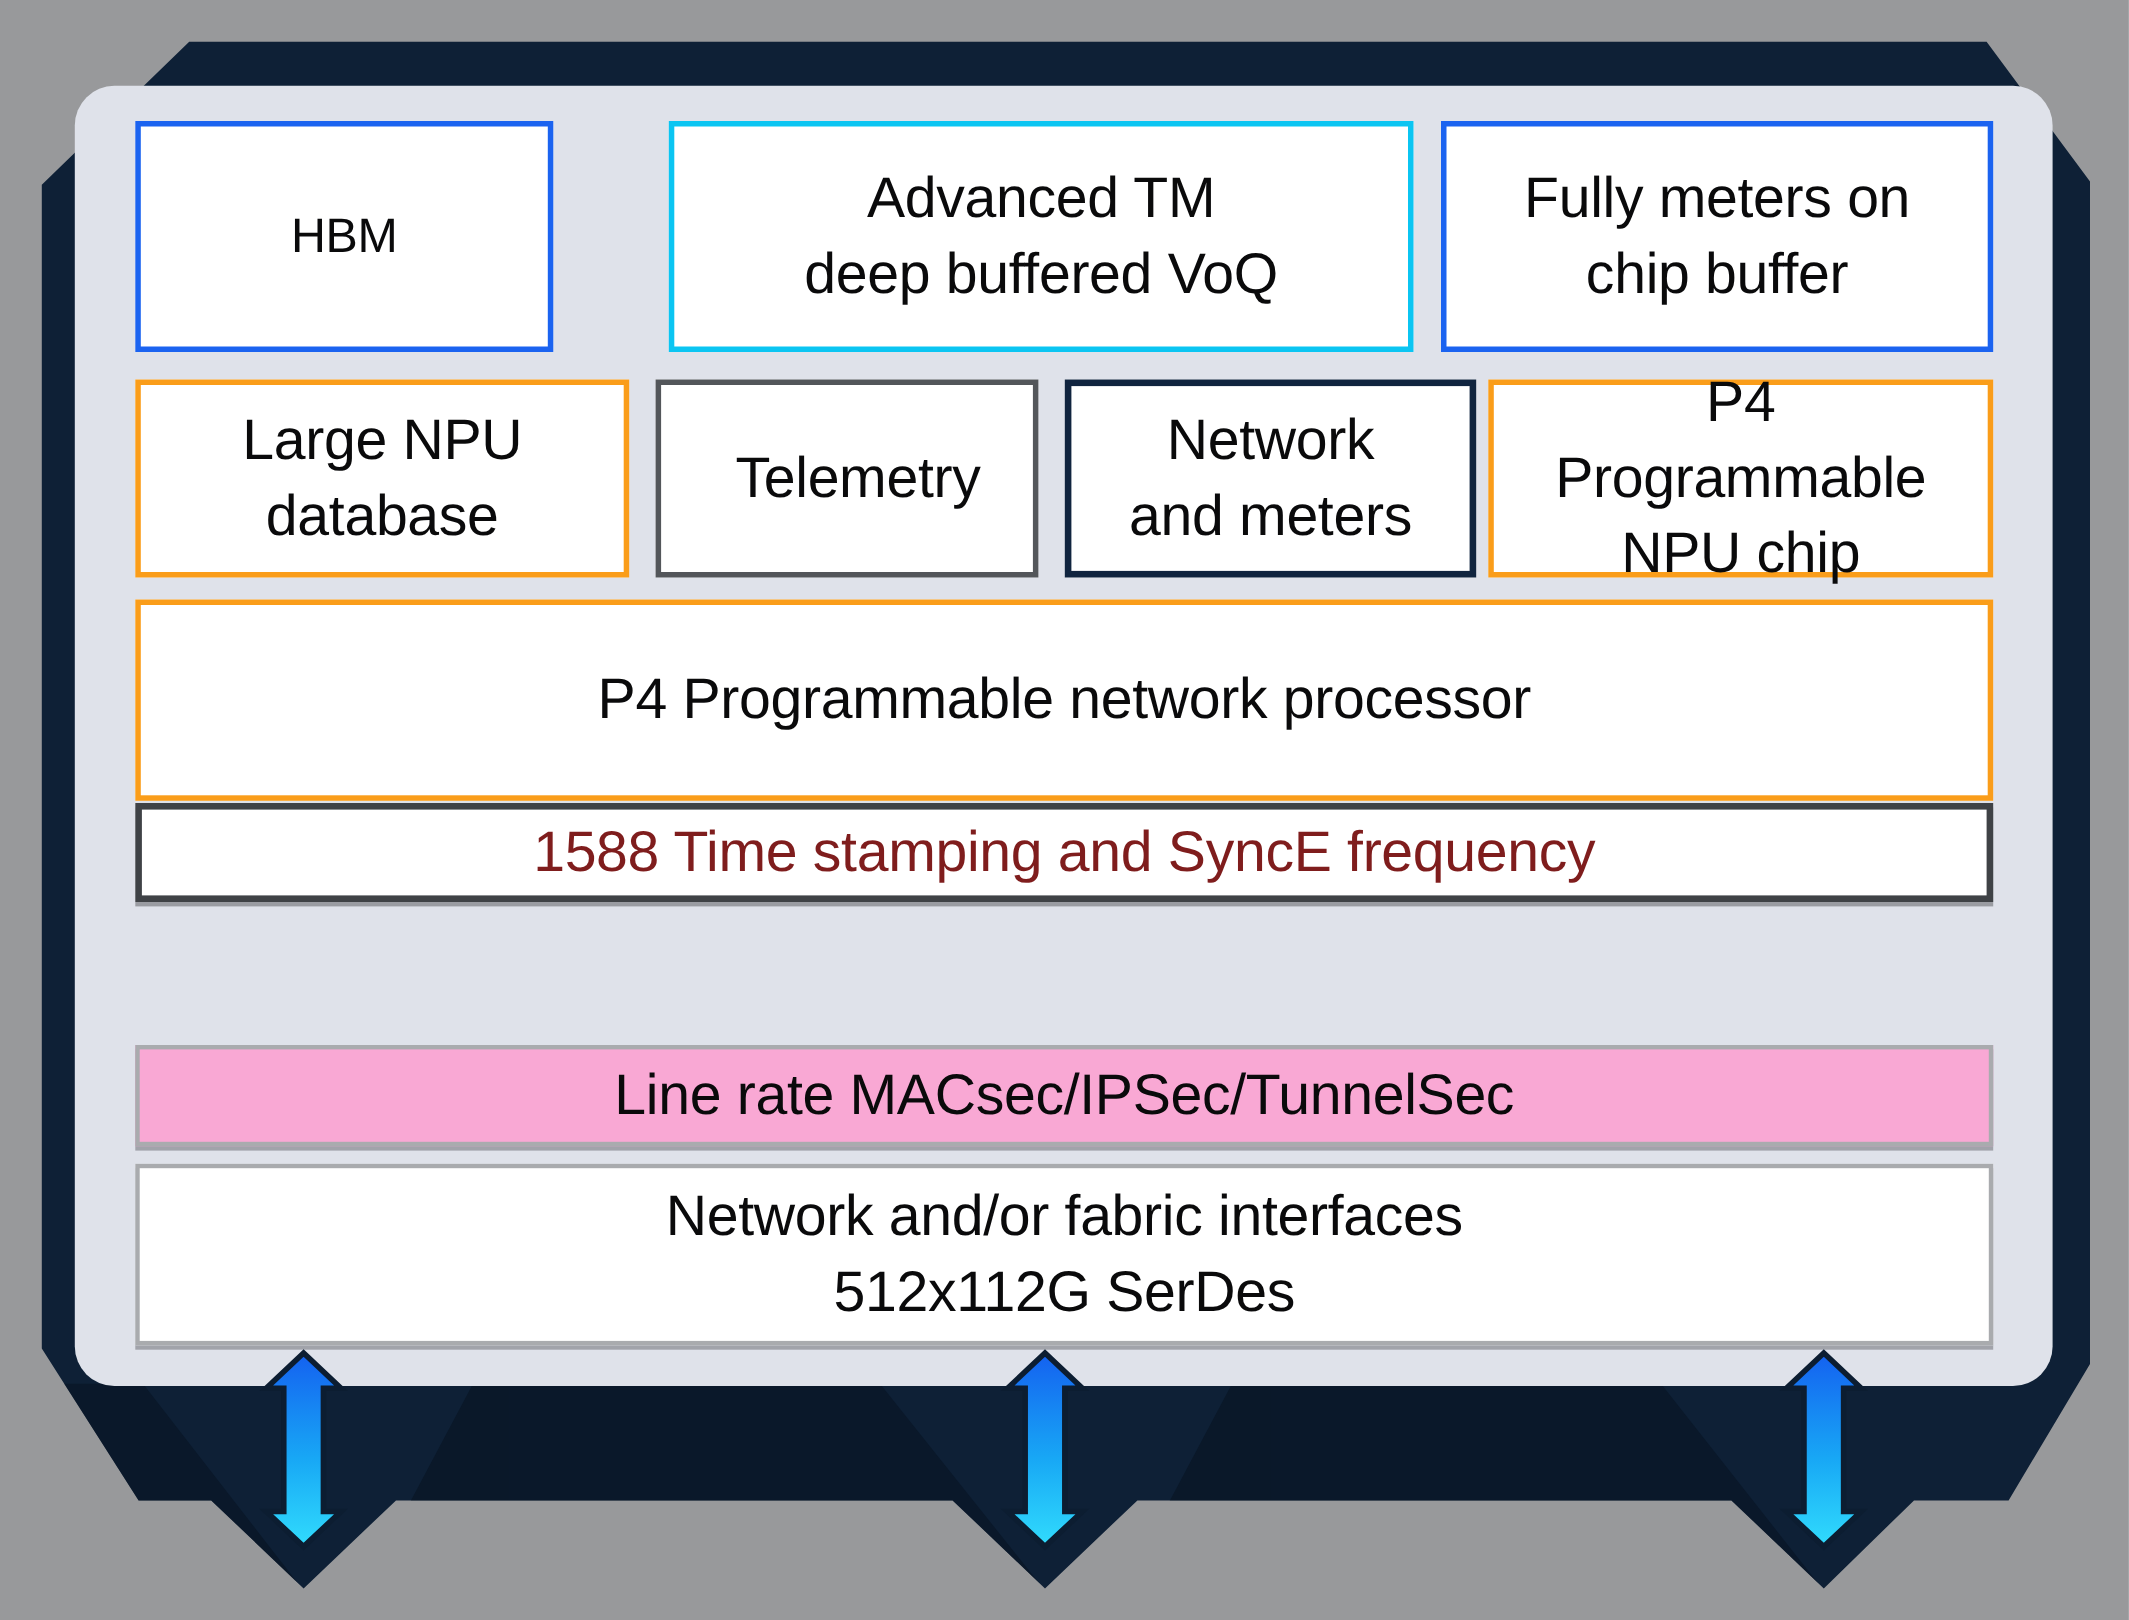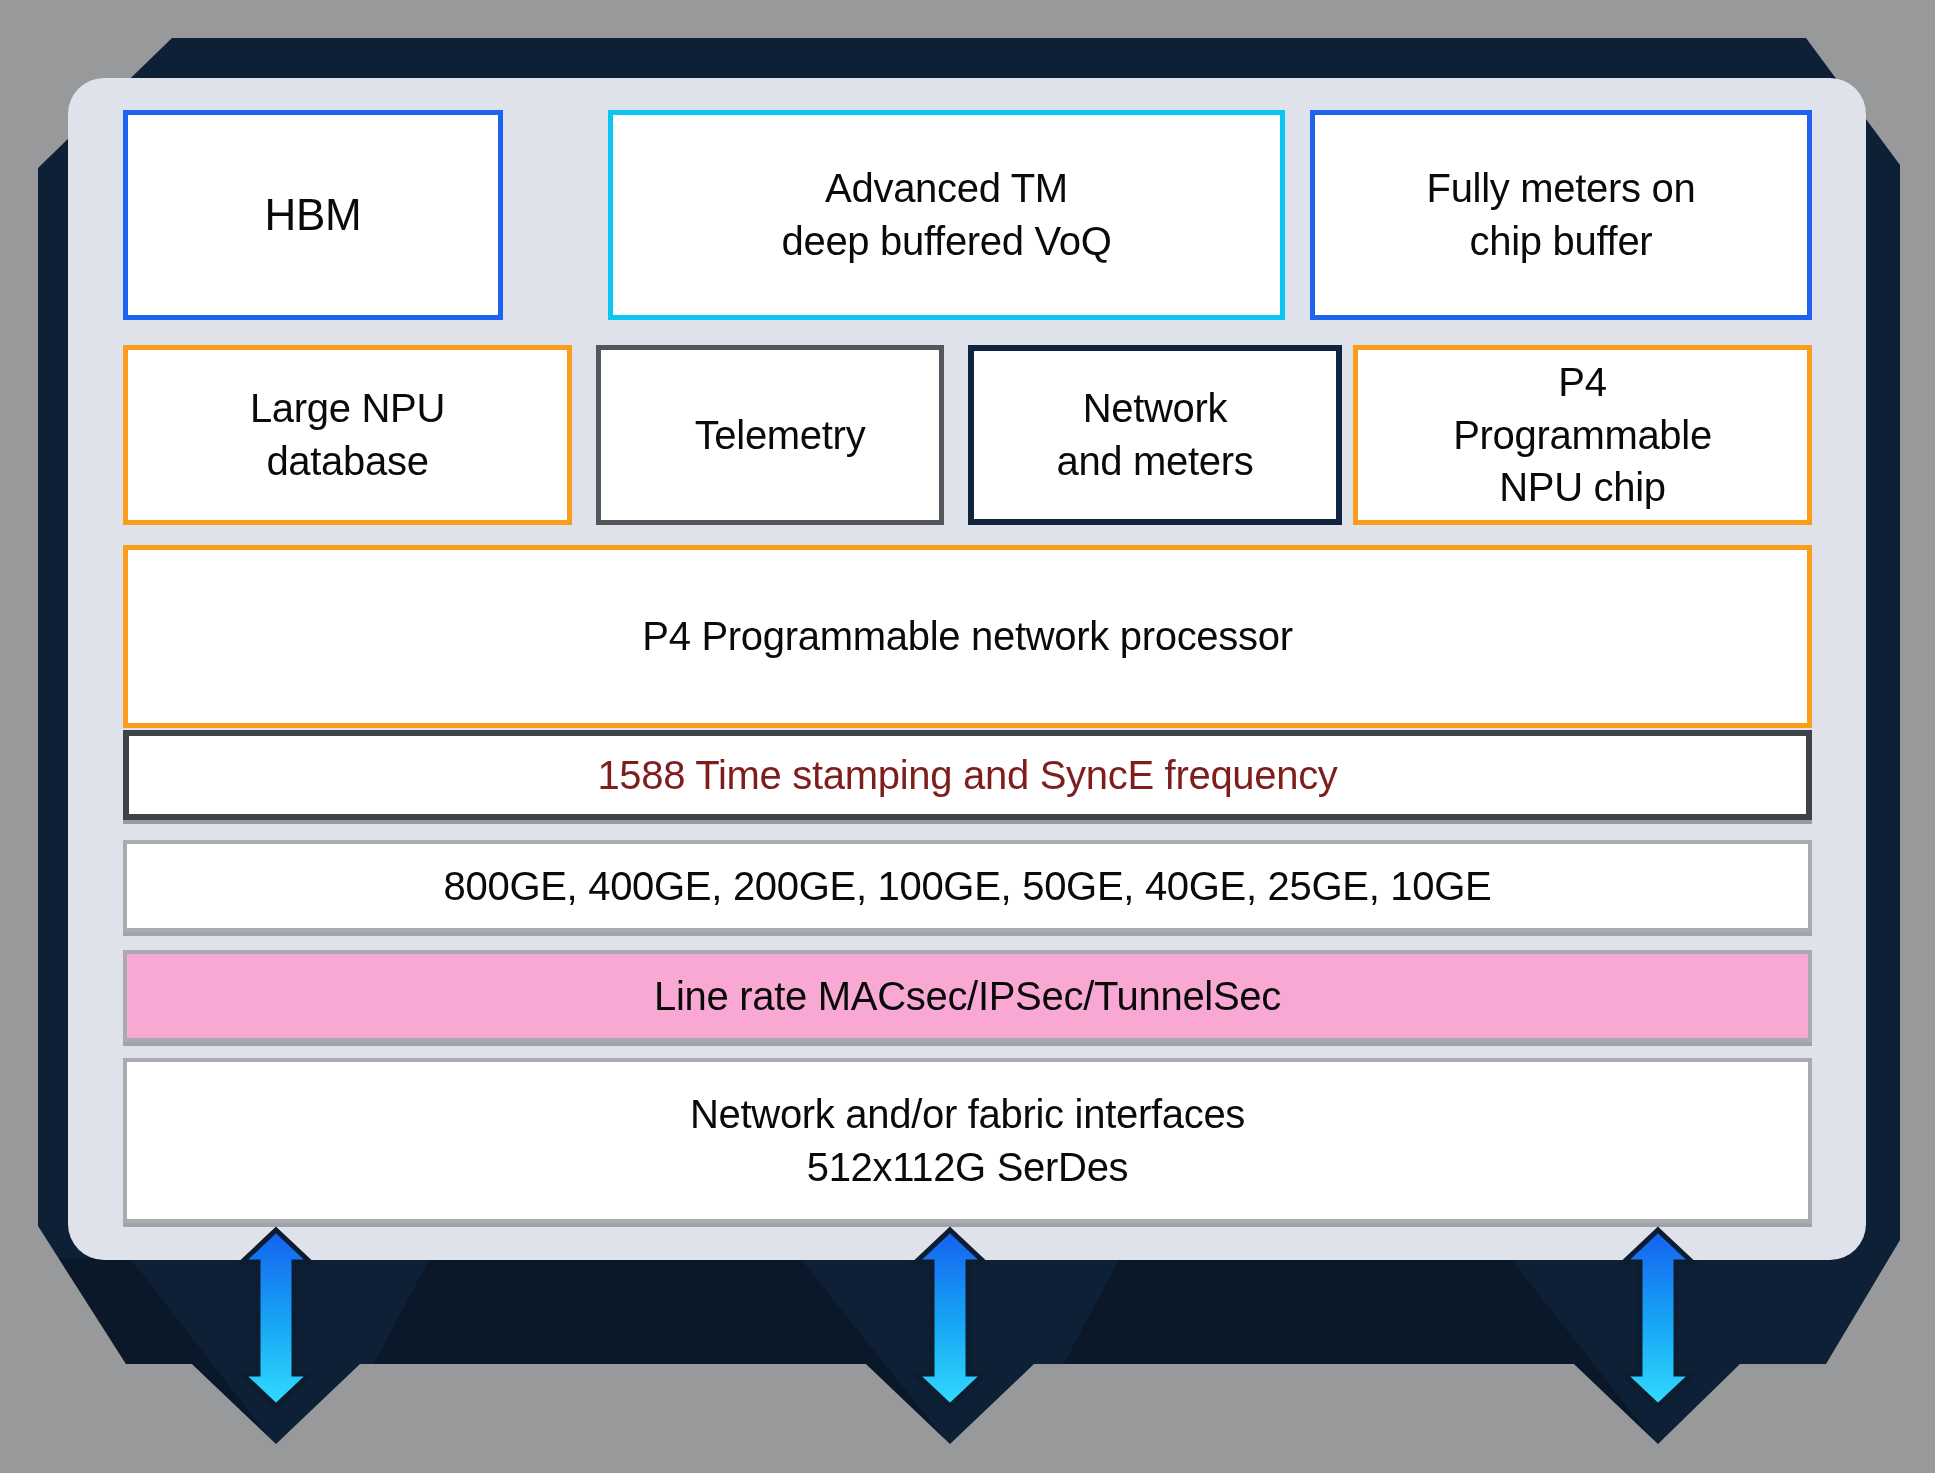--- a/index.html
+++ b/index.html
@@ -3,21 +3,21 @@
 <meta charset="utf-8">
 <style>
   html,body{margin:0;padding:0;background:#98999B;}
   #stage{position:relative;width:1935px;height:1473px;background:var(--bg,#98999B);
          font-family:"Liberation Sans",sans-serif;overflow:hidden;}
   .layer{position:absolute;left:0;top:0;width:1935px;height:1473px;}
   #panel{position:absolute;left:68px;top:78px;width:1798px;height:1182px;
          background:var(--panel,#DFE2EA);border-radius:36px;}
   .block{position:absolute;background:#FFFFFF;border:5px solid #53565A;box-sizing:border-box;
          display:flex;align-items:center;justify-content:center;text-align:center;
-         white-space:pre-line;color:#0A0A0B;font-size:40px;line-height:1.32;letter-spacing:-0.3px;}
+         white-space:pre-line;color:#0A0A0B;font-size:52px;line-height:1.32;letter-spacing:-0.3px;}
   .b0{left:123px;top:110px;width:380px;height:210px;font-size:44px;}
   .b1{left:608px;top:110px;width:677px;height:210px;}
   .b2{left:1310px;top:110px;width:502px;height:210px;}
   .b3{left:123px;top:345px;width:449px;height:180px;}
   .b4{left:596px;top:345px;width:348px;height:180px;padding-left:20px;}
   .b5{left:968px;top:345px;width:374px;height:180px;border-width:6px;}
   .b6{left:1353px;top:345px;width:459px;height:180px;}
   .b7{left:123px;top:545px;width:1689px;height:183px;text-align:right;}
   .b8{left:123px;top:730px;width:1689px;height:90px;border-width:6px;
       box-shadow:0 4px 0 rgba(70,72,76,0.45);}
@@ -58,21 +58,20 @@
   <div class="block b3" style="border-color: rgb(250, 157, 26); background: rgb(255, 255, 255); color: rgb(10, 10, 11);">Large NPU
 database</div>
   <div class="block b4" style="border-color: rgb(83, 86, 90); background: rgb(255, 255, 255); color: rgb(10, 10, 11);">Telemetry</div>
   <div class="block b5" style="border-color: rgb(16, 36, 63); background: rgb(255, 255, 255); color: rgb(10, 10, 11);">Network
 and meters</div>
   <div class="block b6" style="border-color: rgb(250, 157, 26); background: rgb(255, 255, 255); color: rgb(10, 10, 11);">P4
 Programmable
 NPU chip</div>
   <div class="block b7" style="border-color: rgb(250, 157, 26); background: rgb(255, 255, 255); color: rgb(10, 10, 11);">P4 Programmable network processor</div>
   <div class="block b8" style="border-color: rgb(63, 66, 70); background: rgb(255, 255, 255); color: #7f1d1d;">1588 Time stamping and SyncE frequency</div>
-  <div class="block b9 light" style="border-color: rgb(169, 171, 174); background: rgb(255, 255, 255); color: rgb(10, 10, 11);">800GE, 400GE, 200GE, 100GE, 50GE, 40GE, 25GE, 10GE</div>
   <div class="block b10 light" style="border-color: rgb(169, 171, 174); background: #f9a8d4; color: rgb(10, 10, 11);">Line rate MACsec/IPSec/TunnelSec</div>
   <div class="block b11 light" style="border-color: rgb(169, 171, 174); background: rgb(255, 255, 255); color: rgb(10, 10, 11);">Network and/or fabric interfaces
 512x112G SerDes</div>
 
   <svg class="layer" viewBox="0 0 1935 1473" style="pointer-events:none">
     <defs>
       <linearGradient id="agrad" gradientUnits="userSpaceOnUse" x1="0" y1="1230" x2="0" y2="1406">
         <stop offset="0" stop-color="#1461F0"></stop>
         <stop offset="0.55" stop-color="#18A8F5"></stop>
         <stop offset="1" stop-color="#31DCFD"></stop>

